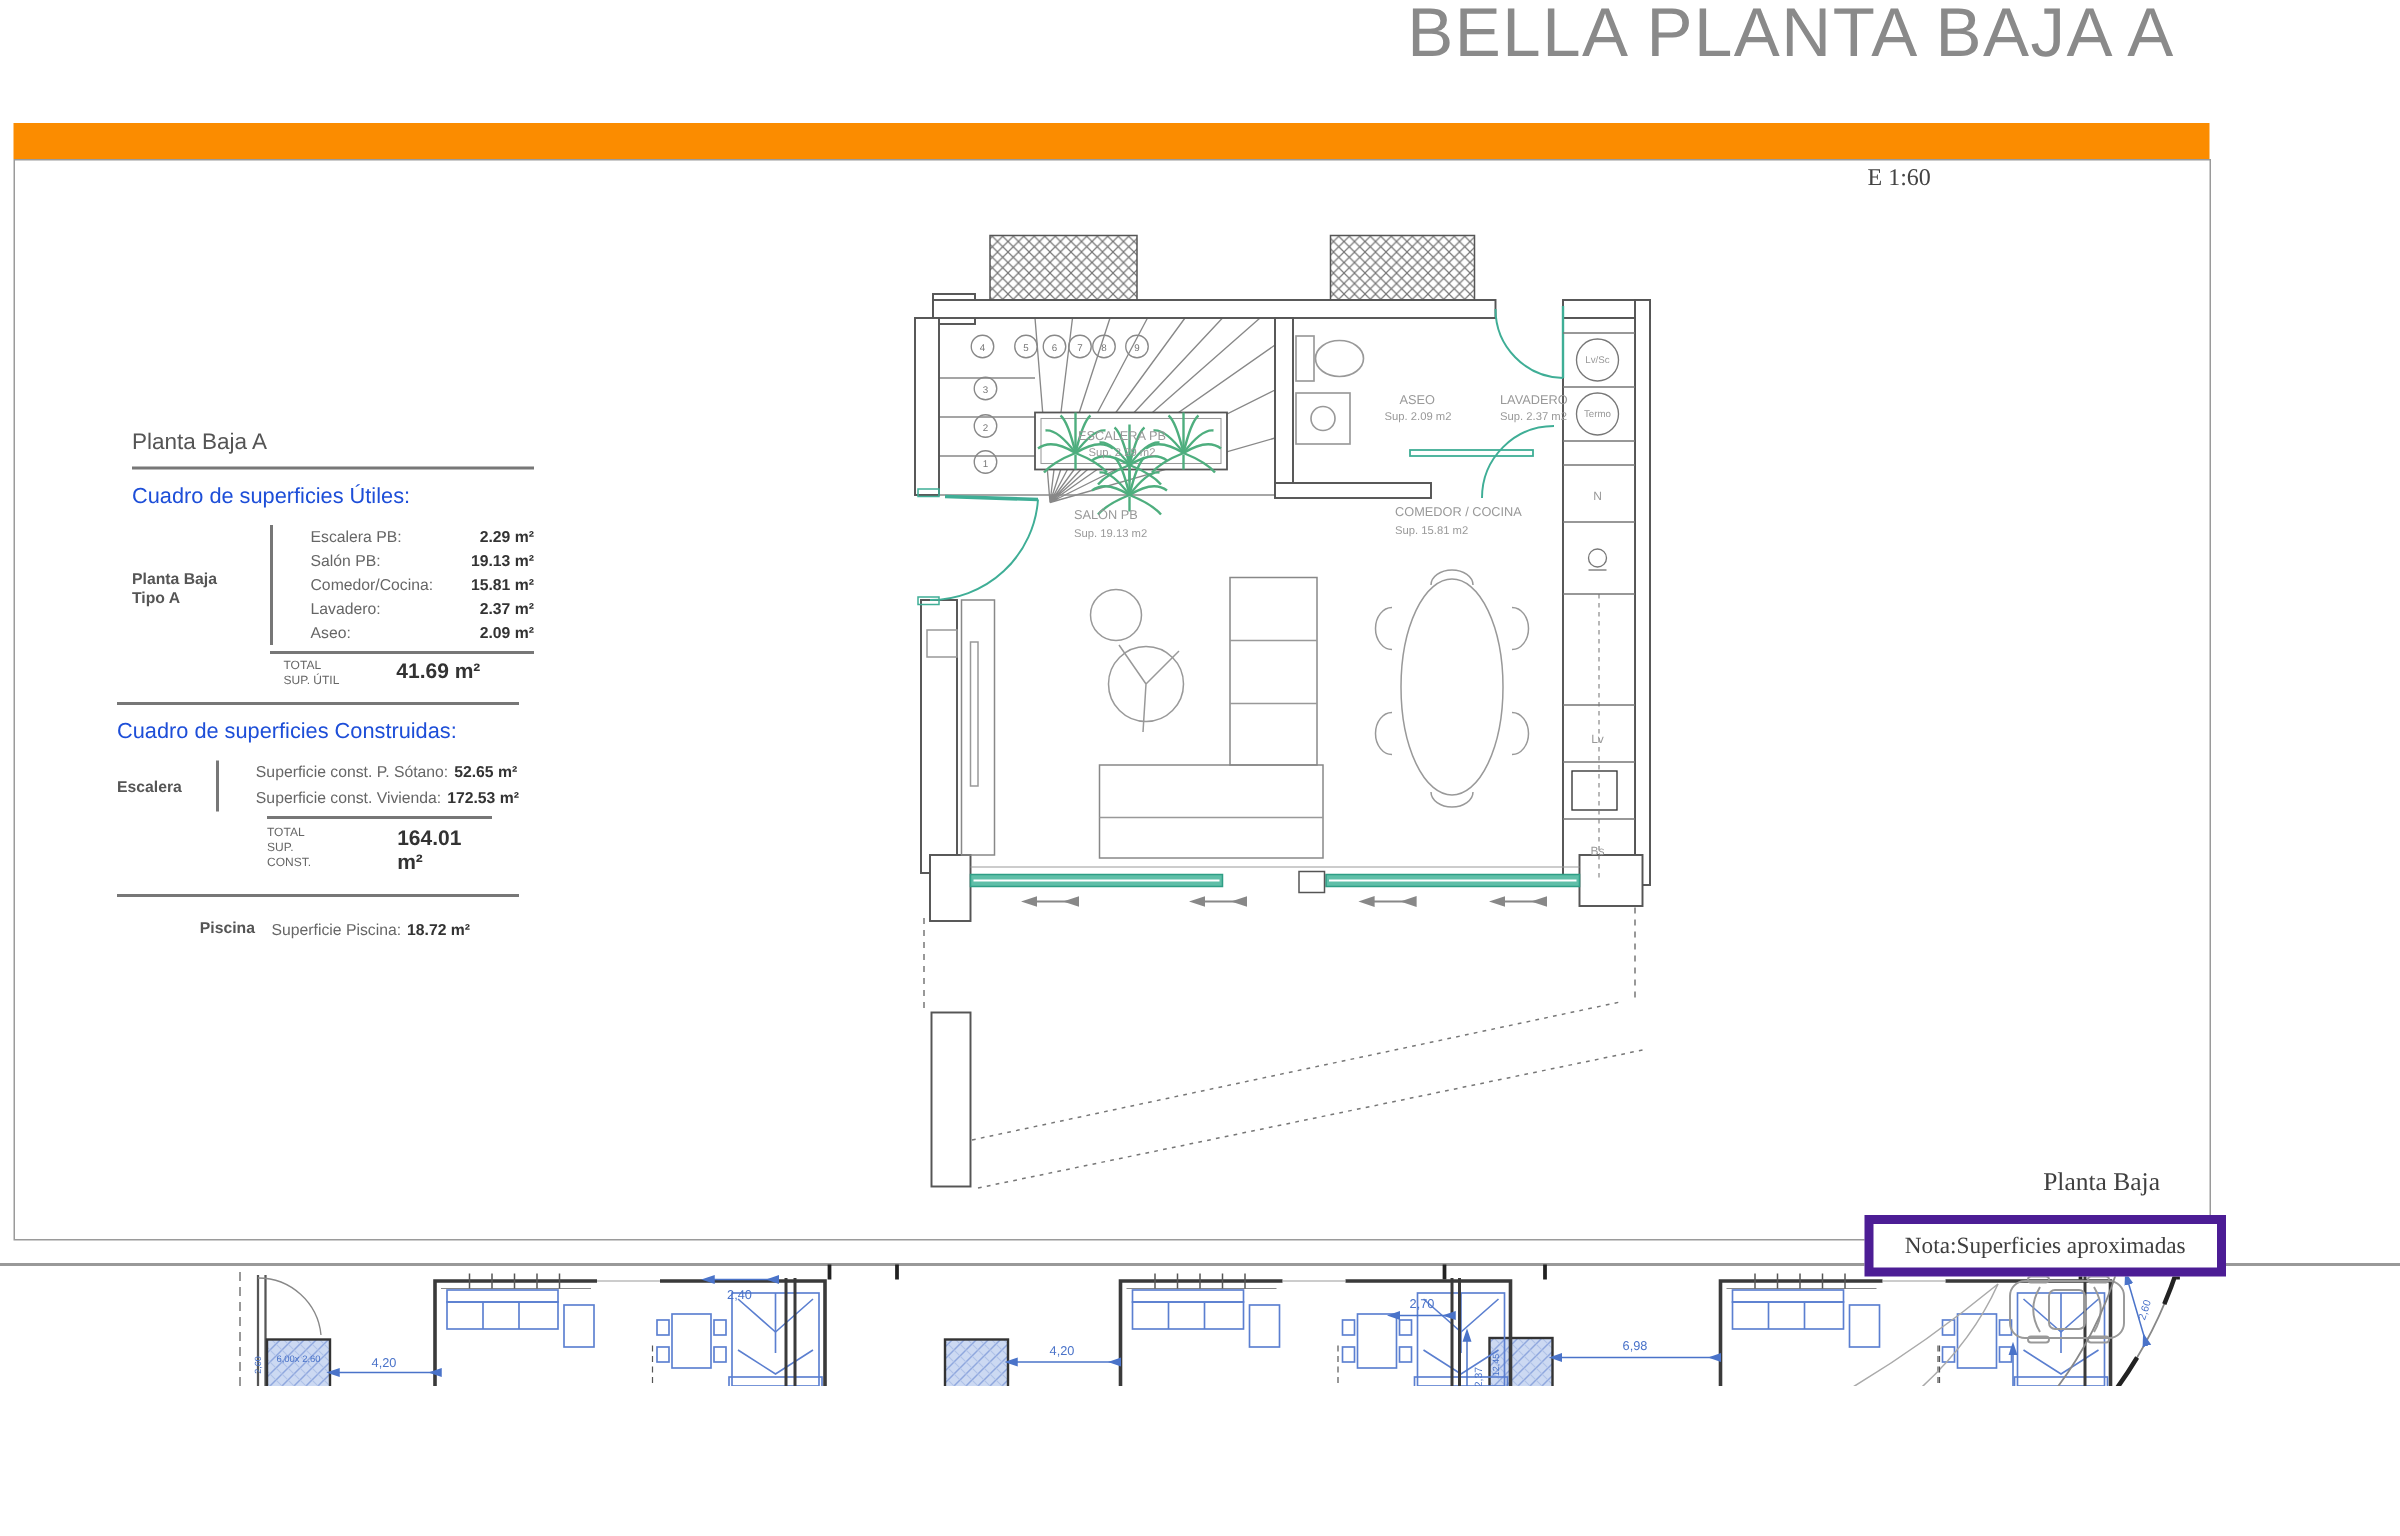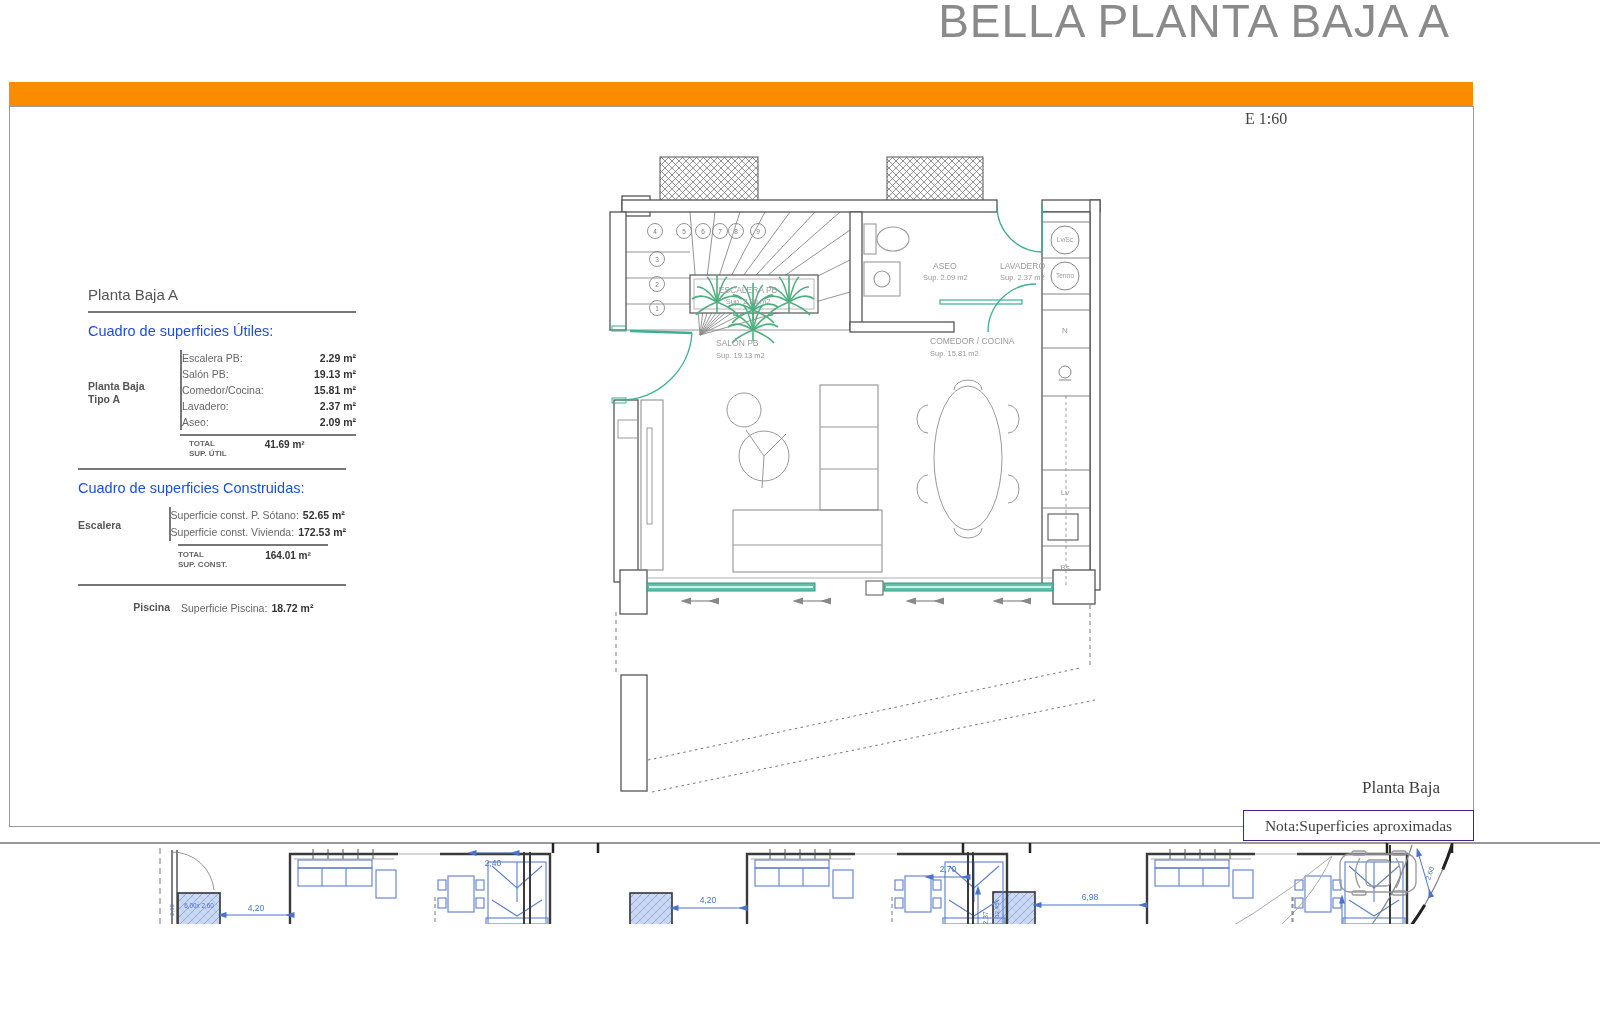--- a/index.html
+++ b/index.html
@@ -8,40 +8,40 @@
   .abs{position:absolute;}
   
   .title{top:-6px;left:905px;width:578px;text-align:center;font-size:46px;color:#8a8a8a;
          letter-spacing:1px;white-space:nowrap;font-weight:400;}
   .orange-bar{left:9px;top:82px;width:1464px;height:24px;background:#FB8C00;}
   .sheet{left:9px;top:106px;width:1463px;height:719px;border:1px solid #9a9a9a;background:#fff;}
   .scale{top:110px;left:1245px;width:200px;text-align:left;font-family:"Liberation Serif",serif;
          font-size:16px;color:#444;}
   .plan-name{top:778px;left:1240px;width:200px;text-align:right;font-family:"Liberation Serif",serif;
          font-size:17px;color:#3f3f3f;}
-  .note-box{left:1243px;top:810px;width:229px;height:29px;border:1px solid #4c1d95;background:#fff;
+  .note-box{left:1243px;top:810px;width:229px;height:29px;border:6px solid #4c1d95;background:#fff;
          display:flex;align-items:center;justify-content:center;font-family:"Liberation Serif",serif;
          font-size:15.5px;color:#3f3f3f;z-index:5;}
   
   .panel{color:#666;}
   .p1{left:88px;top:286px;width:268px;}
   .p2{left:78px;top:468px;width:268px;}
   .sec-title{font-size:15px;color:#555;margin-bottom:8px;}
   .rule{height:2px;background:#777;margin-bottom:10px;}
   .tbl-title{font-size:14.5px;color:#1d4ed8;margin-bottom:11px;}
   .grid{display:flex;}
   .group{width:92px;font-weight:bold;font-size:10.5px;color:#555;line-height:13px;}
   .g1{padding-top:30px;}
-  .rows{flex:1;border-left:2px solid #777;padding-left:0;}
+  .rows{flex:1;border-left:2px solid #777;padding-left:25px;}
   .row{display:flex;justify-content:space-between;font-size:10.5px;line-height:16px;color:#666;}
   .val{font-weight:bold;color:#333;}
   .total{margin-left:92px;border-top:2px solid #777;margin-top:4px;display:flex;
          align-items:flex-start;padding:3px 0 0 9px;}
-  .tlabel{font-size:8px;color:#666;line-height:10px;font-weight:bold;}
-  .tval{font-weight:bold;color:#333;font-size:10px;margin-left:38px;}
+  .tlabel{font-size:8px;color:#666;line-height:10px;}
+  .tval{font-weight:bold;color:#333;font-size:14px;margin-left:38px;}
   .row2{font-size:10.5px;line-height:17px;color:#666;white-space:nowrap;}
   .row2 .val{margin-left:4px;}
   .g2{padding-top:12px;}
   .total2{margin-left:100px;border-top:2px solid #777;margin-top:3px;display:flex;
           padding-top:4px;width:150px;}
   .rule2{height:2px;background:#777;margin-top:14px;margin-bottom:14px;}
   .pisc{display:flex;}
   .pisc .group{padding-top:1px;text-align:right;}
   svg text{font-family:"Liberation Sans",sans-serif;}
 </style>

